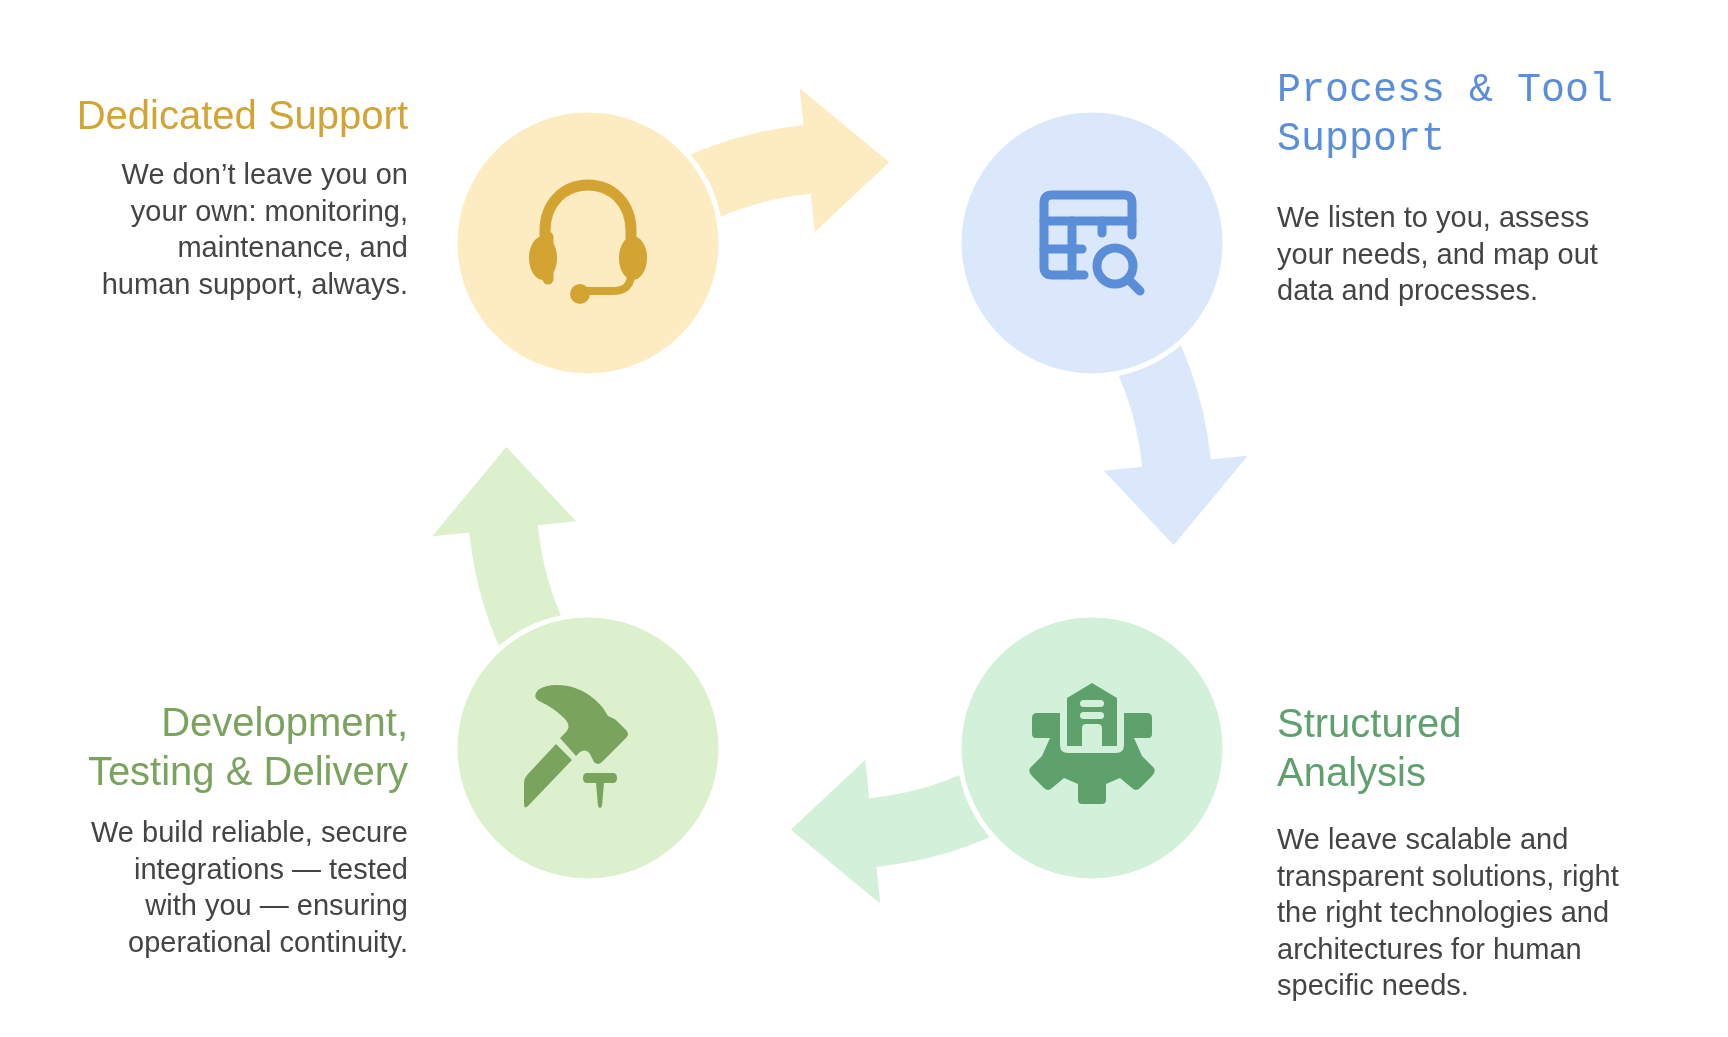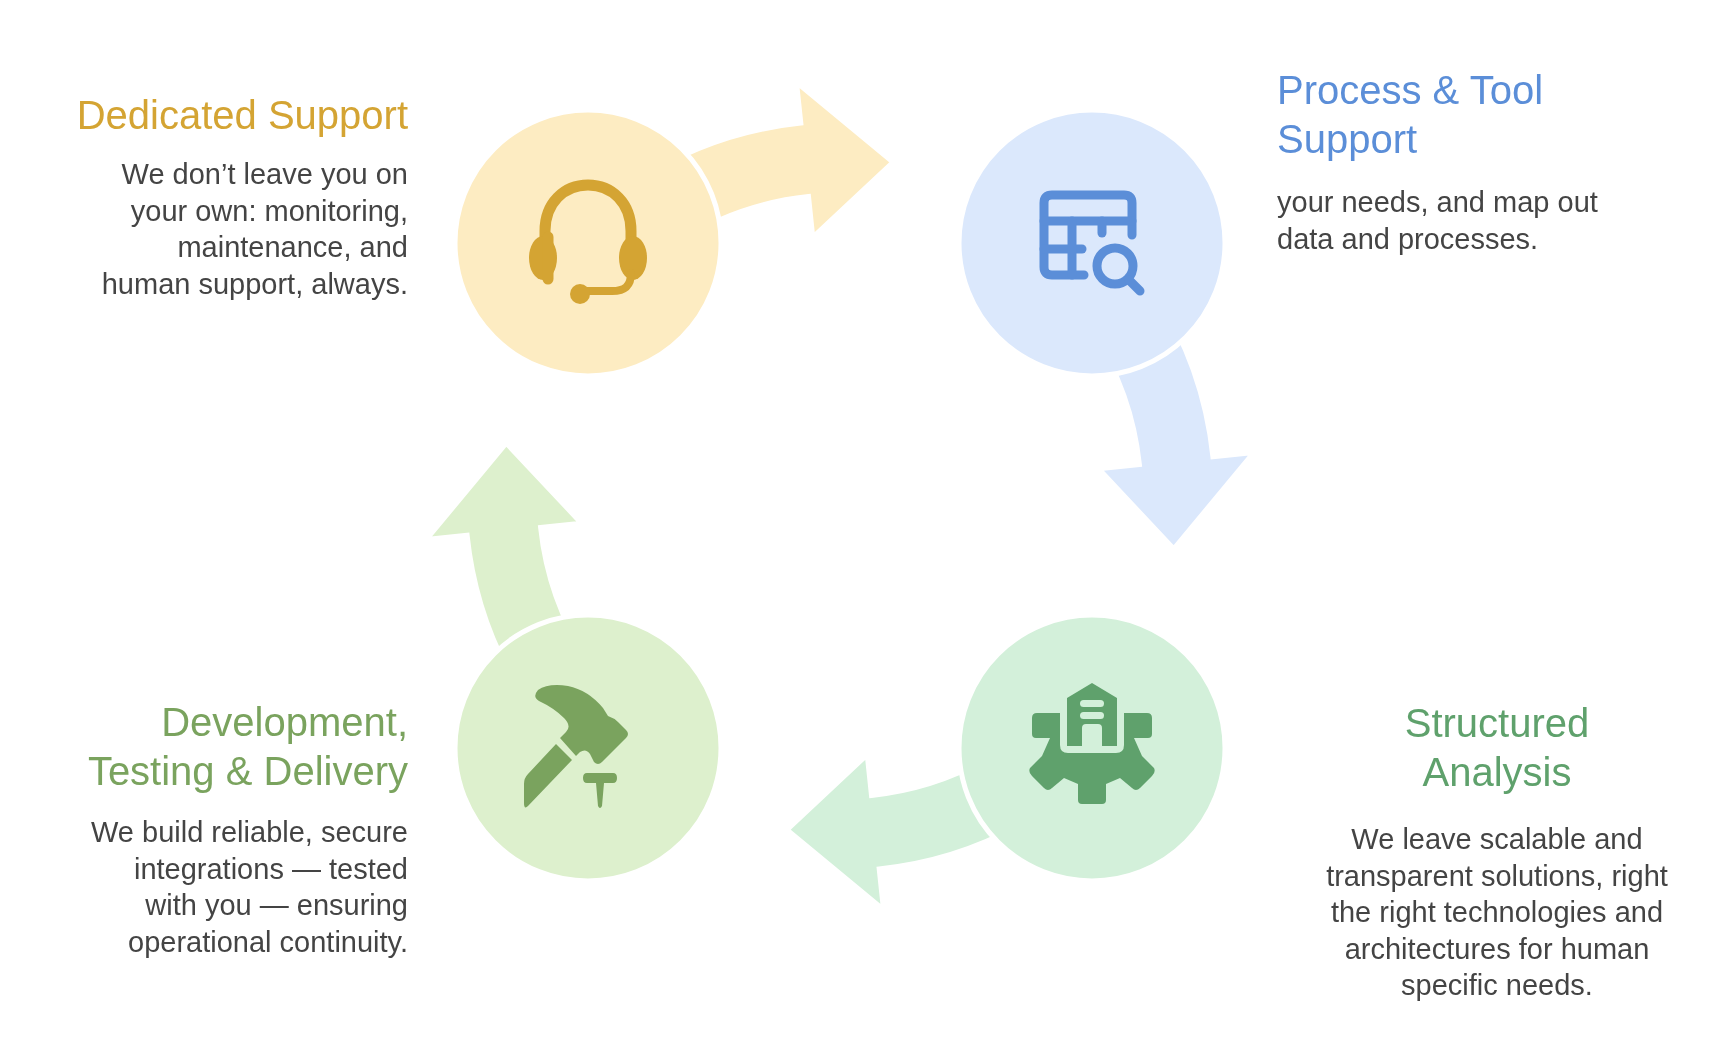--- a/index.html
+++ b/index.html
@@ -7,24 +7,24 @@
   #diagram { position:absolute; left:0; top:0; width:1728px; height:1037px; }
   .block { position:absolute; }
   .title { font-size:40px; line-height:49px; font-weight:normal; margin:0; }
   .body-text { font-size:29px; line-height:36.5px; color:#444444; margin:0; }
   .left { text-align:right; }
   .right { text-align:left; }
   .line { display:block; white-space:nowrap; }
   #step-support { right:1320px; top:91px; width:420px; }
   #step-support .title { margin-bottom:16px; }
   #step-analysis { left:1277px; top:66px; width:420px; }
-  #step-analysis .title { margin-bottom:20px; }
+  #step-analysis .title { margin-bottom:35px;font-family:Liberation Mono, monospace; }
   #step-dev { right:1320px; top:698px; width:420px; }
   #step-dev .title { margin-bottom:18px; }
-  #step-solutions { left:1277px; top:699px; width:440px;text-align:center; }
+  #step-solutions { left:1277px; top:699px; width:440px; }
   #step-solutions .title { margin-bottom:24px; }
 </style>
 </head>
 <body>
 
 <svg id="diagram" viewBox="0 0 1728 1037" xmlns="http://www.w3.org/2000/svg">
   <g id="arrows">
       <path d="M 515.2,308.5 A 375 375 0 0 1 800.8,123.1 L 796.5,82.3 L 892.9,162.2 L 812.8,237.4 L 808.5,196.6 A 301 301 0 0 0 579.3,345.5 Z" fill="#FDECC2" stroke="#ffffff" stroke-width="5" stroke-linejoin="miter"></path>
       <path d="M 1027.5,171.2 A 375 375 0 0 1 1212.9,456.8 L 1253.7,452.5 L 1173.8,548.9 L 1098.6,468.8 L 1139.4,464.5 A 301 301 0 0 0 990.5,235.3 Z" fill="#DBE8FC" stroke="#ffffff" stroke-width="5" stroke-linejoin="miter"></path>
       <path d="M 1164.8,683.5 A 375 375 0 0 1 879.2,868.9 L 883.5,909.7 L 787.1,829.8 L 867.2,754.6 L 871.5,795.4 A 301 301 0 0 0 1100.7,646.5 Z" fill="#D3F0DA" stroke="#ffffff" stroke-width="5" stroke-linejoin="miter"></path>
@@ -81,20 +81,21 @@
     <span class="line">human support, always.</span>
   </p>
 </div>
 
 <div class="block right" id="step-analysis">
   <h2 class="title" style="color:#5B8ED8">
     <span class="line">Process &amp; Tool</span>
     <span class="line">Support</span>
   </h2>
   <p class="body-text">
+    <span class="line">We listen to you, assess</span>
     <span class="line">your needs, and map out</span>
     <span class="line">data and processes.</span>
   </p>
 </div>
 
 <div class="block right" id="step-solutions">
   <h2 class="title" style="color:#5FA16C">
     <span class="line">Structured</span>
     <span class="line">Analysis</span>
   </h2>

